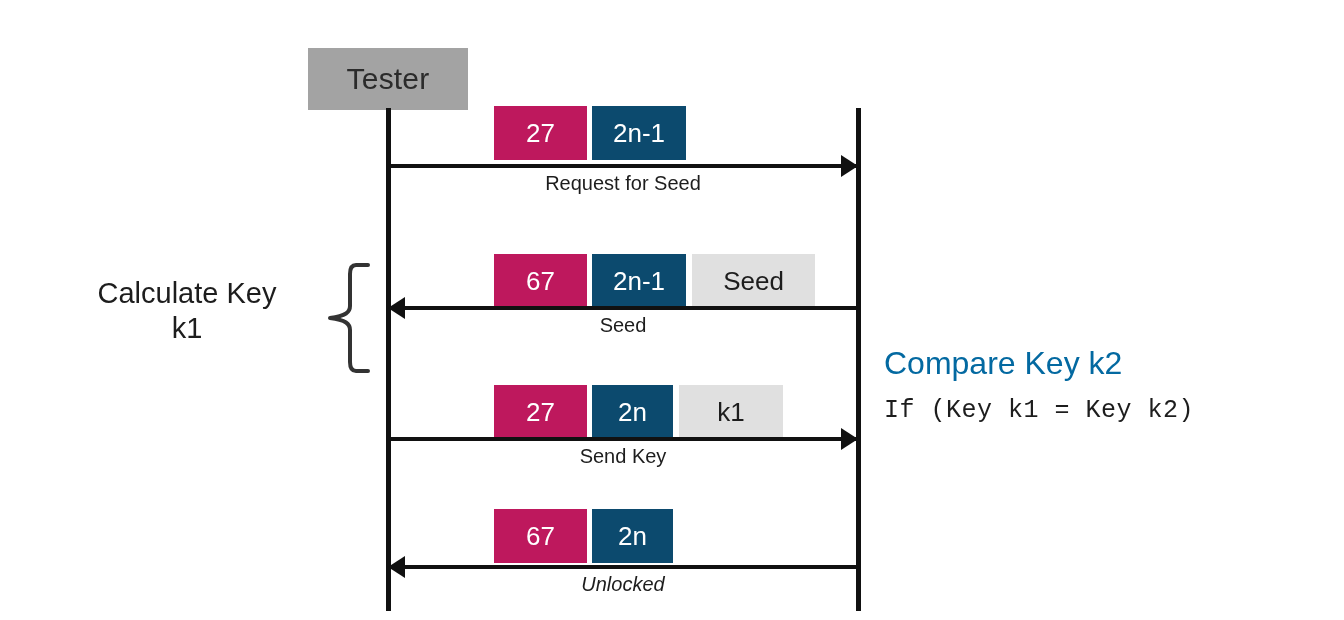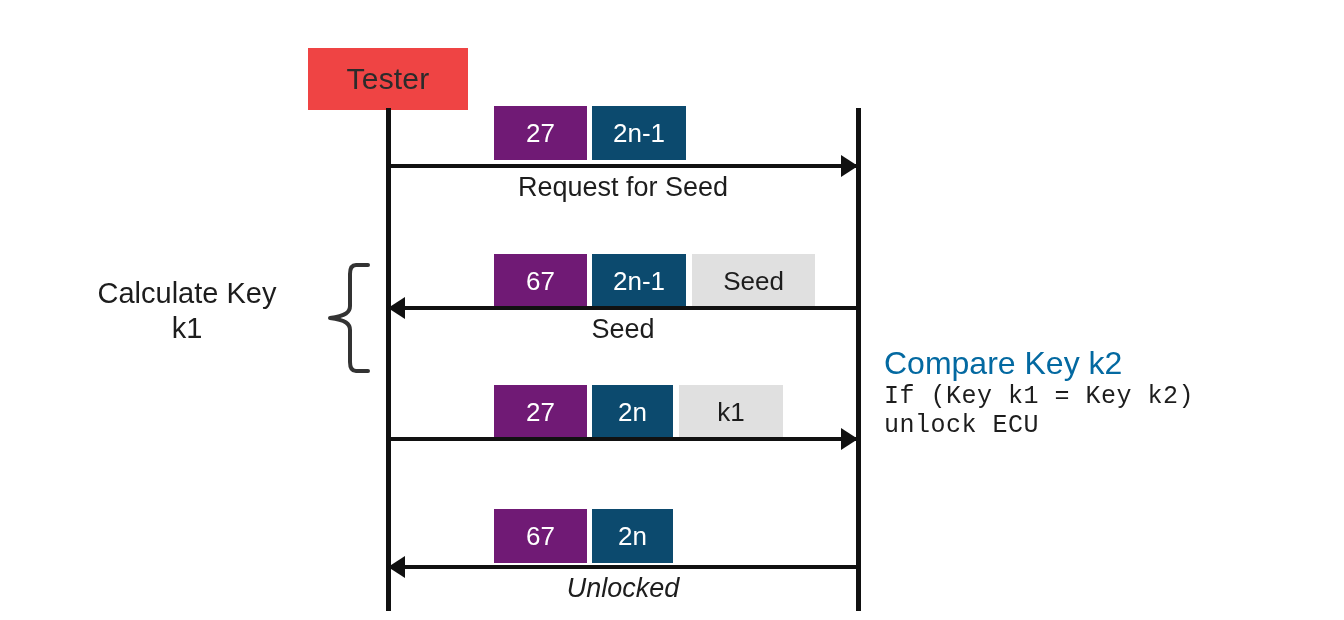--- a/index.html
+++ b/index.html
@@ -15,21 +15,21 @@
     position: relative;
     width: 1344px;
     height: 620px;
     background: #ffffff;
     overflow: hidden;
   }
 
   
   .participant-box {
     position: absolute;
-    background: #ef4444;
+    background: #a3a3a3;
     display: flex;
     align-items: center;
     justify-content: center;
     color: #2b2b2b;
     font-size: 30px;
     letter-spacing: 0.2px;
   }
   #tester-box { left: 308px; top: 48px; width: 160px; height: 62px; }
   #ecu-box    { left: 808px; top: 48px; width: 116px; height: 62px; }
 
@@ -65,29 +65,29 @@
   
   .pdu-box {
     position: absolute;
     display: flex;
     align-items: center;
     justify-content: center;
     font-size: 26px;
     height: 54px;
     box-sizing: border-box;
   }
-  .pdu-sid    { background: #701a75; color: #ffffff; }
+  .pdu-sid    { background: #be185d; color: #ffffff; }
   .pdu-sub    { background: #0c4a6e; color: #ffffff; }
   .pdu-data   { background: #e0e0e0; color: #1d1d1d; }
 
   
   .msg-label {
     position: absolute;
     text-align: center;
-    font-size: 27px;
+    font-size: 20px;
     color: #1d1d1d;
     white-space: nowrap;
   }
 
   
   #calc-note {
     position: absolute;
     left: 60px;
     top: 276px;
     width: 254px;
@@ -116,21 +116,21 @@
     font-weight: normal;
     color: #0369a1;
     white-space: nowrap;
   }
   .code-line {
     font-family: "Liberation Mono", monospace;
     font-size: 25px;
     color: #1d1d1d;
     letter-spacing: 0.5px;
     white-space: pre;
-    margin-top: 0;
+    margin-top: 14px;
   }
 </style>
 </head>
 <body>
 
 <div id="canvas">
 
   <div class="participant-box" id="tester-box">
     <span>Tester</span>
   </div>
@@ -175,25 +175,25 @@
     <span>27</span>
   </div>
   <div class="pdu-box pdu-sub" style="left:592px; top:385px; width:81px;">
     <span>2n</span>
   </div>
   <div class="pdu-box pdu-data" style="left:679px; top:385px; width:104px;">
     <span>k1</span>
   </div>
   <div class="msg-line" style="left:388px; top:437px; width:470px;"></div>
   <div class="arrowhead right" style="left:841px; top:428px;"></div>
+  <div class="msg-label" style="left:388px; top:445px; width:470px;">Send Key</div>
 
   <div id="compare-note">
     <div id="compare-title">Compare Key k2</div>
     <div class="code-line">If (Key k1 = Key k2)</div>
-    <div class="code-line">unlock ECU</div>
   </div>
 
   <div class="pdu-box pdu-sid" style="left:494px; top:509px; width:93px;">
     <span>67</span>
   </div>
   <div class="pdu-box pdu-sub" style="left:592px; top:509px; width:81px;">
     <span>2n</span>
   </div>
   <div class="msg-line" style="left:388px; top:565px; width:470px;"></div>
   <div class="arrowhead left" style="left:388px; top:556px;"></div>

